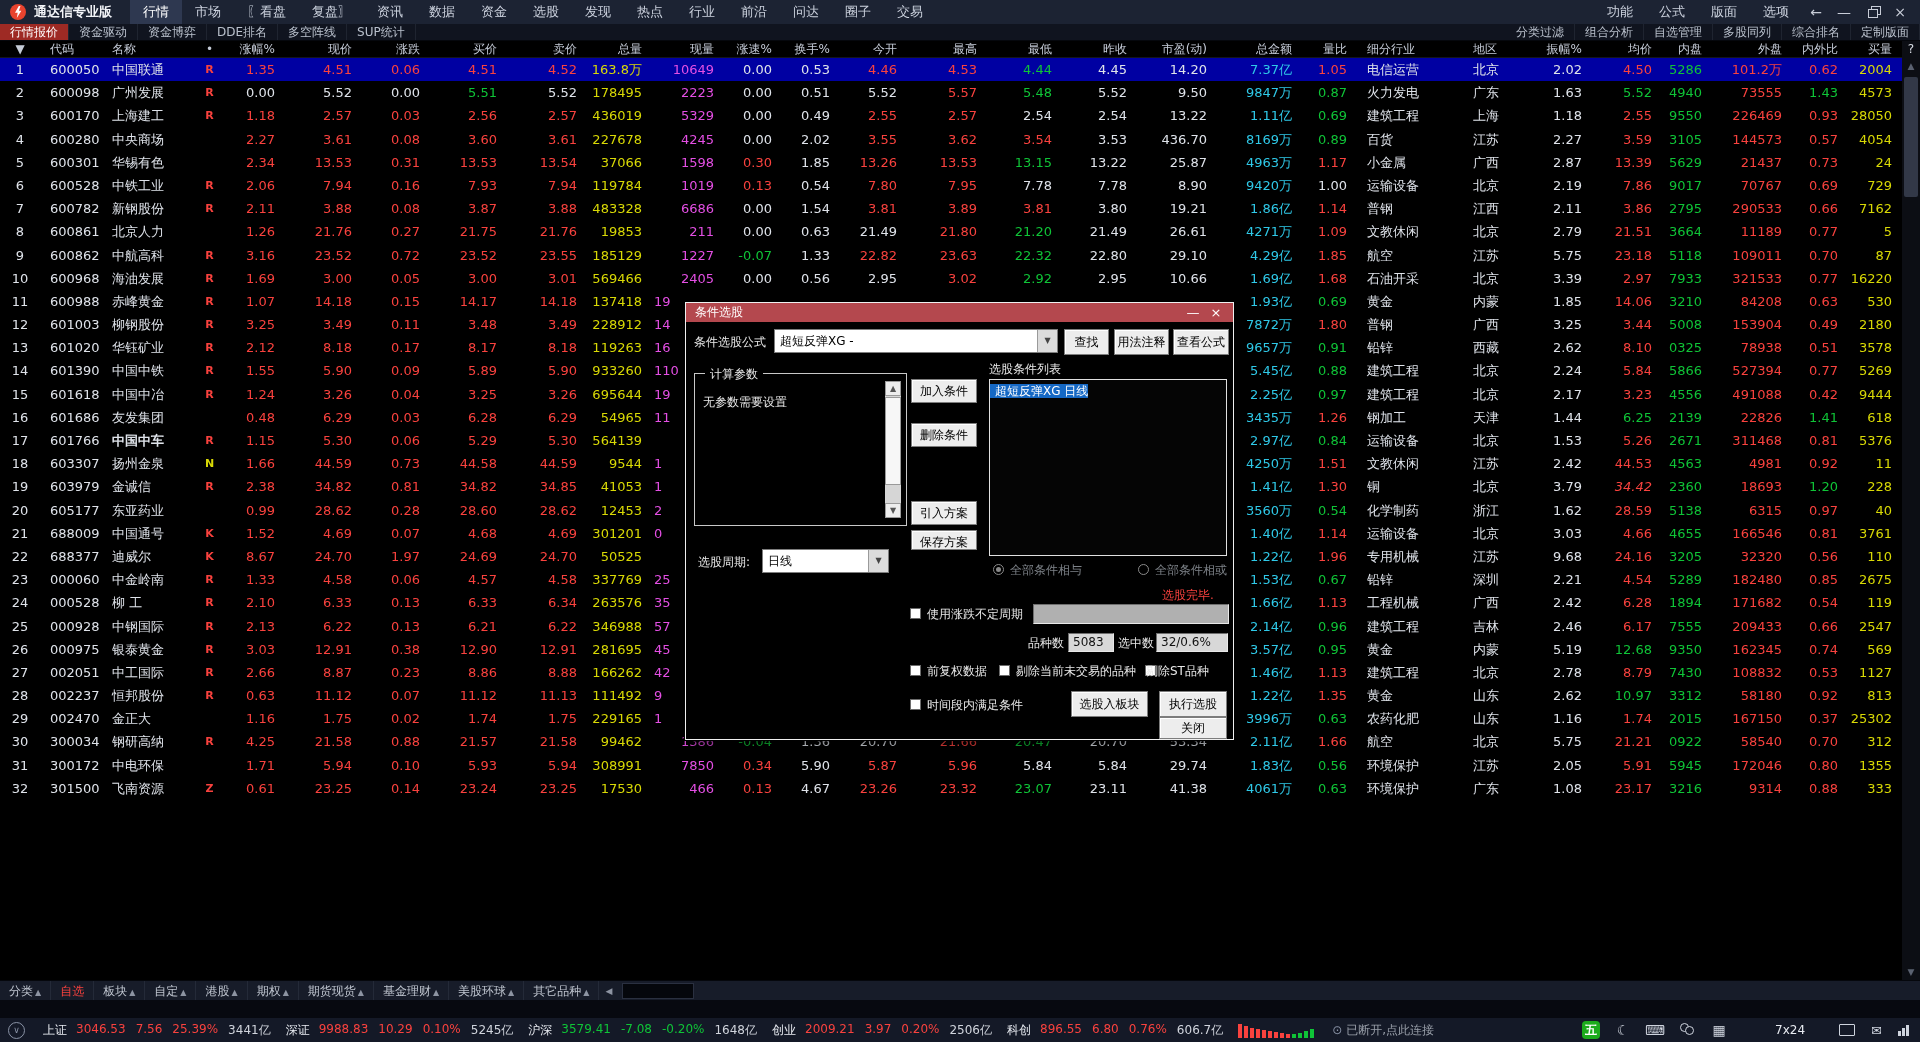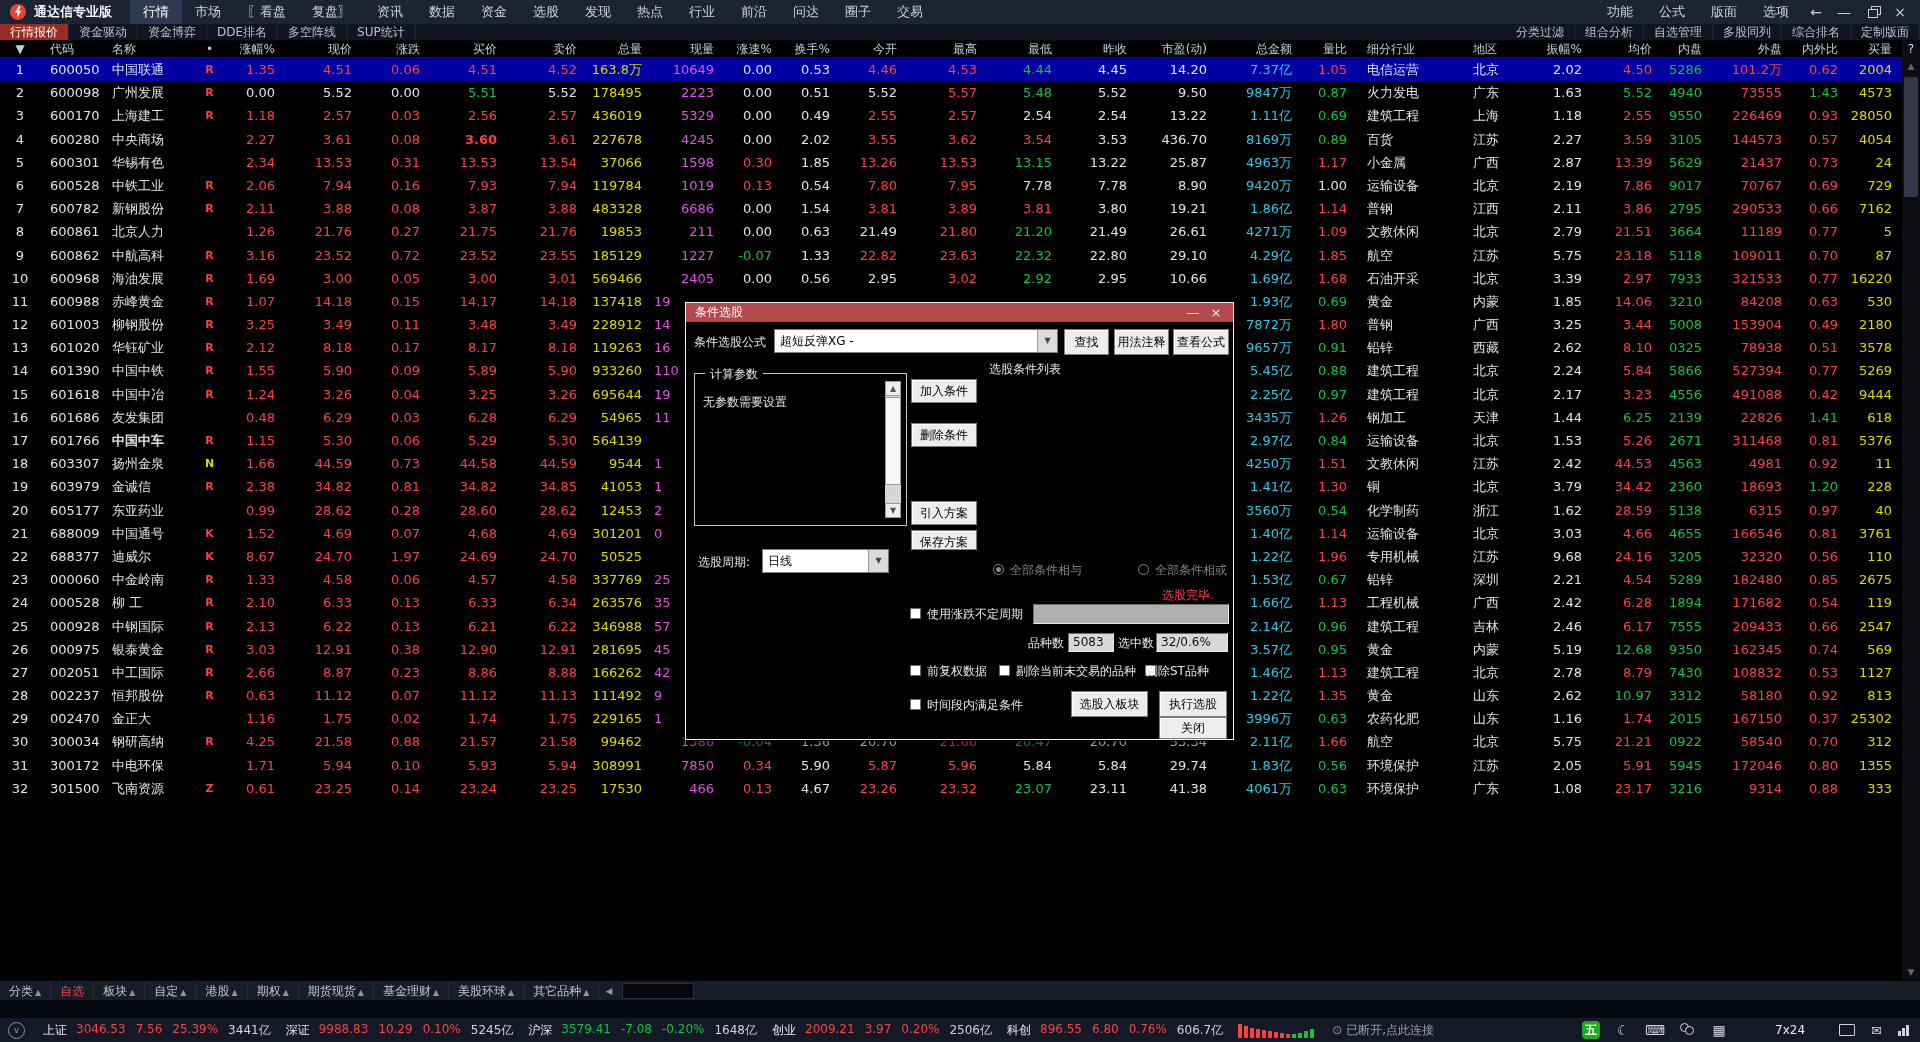--- a/index.html
+++ b/index.html
@@ -305,21 +305,21 @@
           <span class="td ar cy" style="width: 54px;">28050</span>
         </div>
         <div class="tr">
           <span class="td ac cw" style="width: 40px;">4</span>
           <span class="td al cw" style="width: 62px;">600280</span>
           <span class="td al cw" style="width: 92px;">中央商场</span>
           <span class="td ac cw tagc" style="width: 31px;"></span>
           <span class="td ar cr" style="width: 60px;">2.27</span>
           <span class="td ar cr" style="width: 77px;">3.61</span>
           <span class="td ar cr" style="width: 68px;">0.08</span>
-          <span class="td ar cr" style="width: 77px; font-weight: bold;">3.60</span>
+          <span class="td ar cr" style="width: 77px;">3.60</span>
           <span class="td ar cr" style="width: 80px;">3.61</span>
           <span class="td ar cy" style="width: 65px;">227678</span>
           <span class="td ar cm" style="width: 72px;">4245</span>
           <span class="td ar cw" style="width: 58px;">0.00</span>
           <span class="td ar cw" style="width: 58px;">2.02</span>
           <span class="td ar cr" style="width: 67px;">3.55</span>
           <span class="td ar cr" style="width: 80px;">3.62</span>
           <span class="td ar cr" style="width: 75px;">3.54</span>
           <span class="td ar cw" style="width: 75px;">3.53</span>
           <span class="td ar cw" style="width: 80px;">436.70</span>
@@ -771,21 +771,21 @@
           <span class="td ar cw" style="width: 67px;"></span>
           <span class="td ar cw" style="width: 80px;"></span>
           <span class="td ar cw" style="width: 75px;"></span>
           <span class="td ar cw" style="width: 75px;"></span>
           <span class="td ar cw" style="width: 80px;"></span>
           <span class="td ar cc" style="width: 85px;">1.41亿</span>
           <span class="td ar cr" style="width: 55px;">1.30</span>
           <span class="td al cw" style="width: 106px;">铜</span>
           <span class="td al cw" style="width: 60px;">北京</span>
           <span class="td ar cw" style="width: 69px;">3.79</span>
-          <span class="td ar cr" style="width: 70px;">34.42</span>
+          <span class="td ar cr" style="width: 70px; font-style: italic;">34.42</span>
           <span class="td ar cg" style="width: 50px;">2360</span>
           <span class="td ar cr" style="width: 80px;">18693</span>
           <span class="td ar cg" style="width: 56px;">1.20</span>
           <span class="td ar cy" style="width: 54px;">228</span>
         </div>
         <div class="tr">
           <span class="td ac cw" style="width: 40px;">20</span>
           <span class="td al cw" style="width: 62px;">605177</span>
           <span class="td al cw" style="width: 92px;">东亚药业</span>
           <span class="td ac cw tagc" style="width: 31px;"></span>
@@ -1289,20 +1289,21 @@
         <div class="a" style="bottom:0">▼</div>
       </div>
     </div>
 
     <div class="btn" style="left:225px;top:76px;width:66px;height:24px;line-height:22px">加入条件</div>
     <div class="btn" style="left:225px;top:120px;width:66px;height:24px;line-height:22px">删除条件</div>
     <div class="btn" style="left:225px;top:198px;width:66px;height:24px;line-height:22px">引入方案</div>
     <div class="btn" style="left:225px;top:227px;width:66px;height:20px;line-height:22px">保存方案</div>
 
     <span class="dlg-label" style="left:303px;top:58px">选股条件列表</span>
+    <div id="cond-list"><span class="cond-item">超短反弹XG  日线</span></div>
 
     <span class="radio on" style="left:307px;top:261px"></span>
     <span class="dlg-label dlg-gray" style="left:324px;top:259px">全部条件相与</span>
     <span class="radio" style="left:452px;top:261px"></span>
     <span class="dlg-label dlg-gray" style="left:469px;top:259px">全部条件相或</span>
 
     <span class="dlg-label" style="left:12px;top:251px">选股周期:</span>
     <div class="combo" style="left:76px;top:246px;width:127px;height:24px">
       <span class="cv">日线</span>
       <span class="ca">▼</span>

